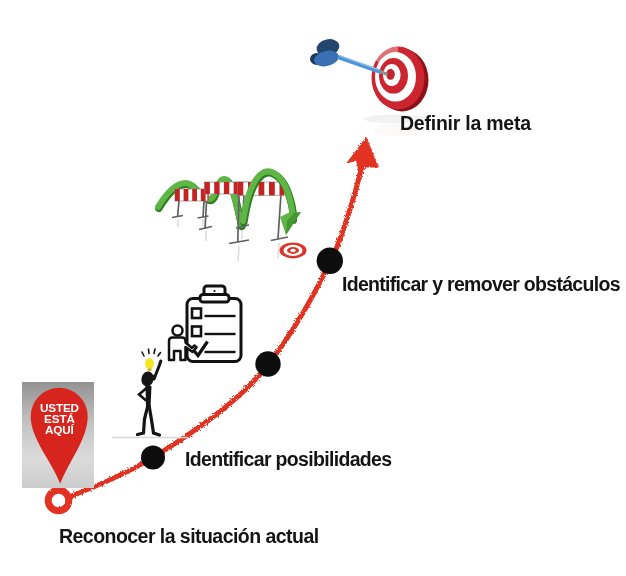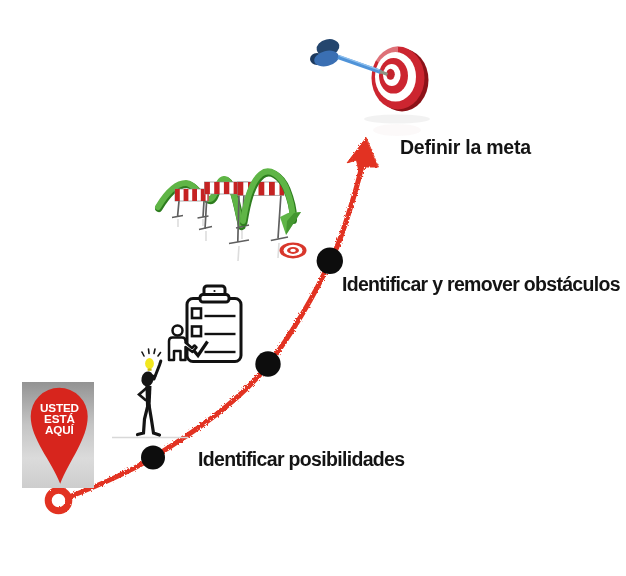--- a/index.html
+++ b/index.html
@@ -160,17 +160,18 @@
     <path d="M30.8,14 L29.5,18 L24,32" stroke-width="3"></path>
     <path d="M16.5,41 L9,47.5 L15.5,53" stroke-width="2.6"></path>
     <path d="M18,58 L14.5,72 L13.5,86 L7.5,87.5" stroke-width="3.2"></path>
     <path d="M19,58 L21.5,73 L23.5,86 L29.5,88" stroke-width="3.2"></path>
   </g>
   <ellipse cx="17.5" cy="32" rx="6" ry="7.6" fill="#141414" transform="rotate(12 17.5 32)"></ellipse>
   <path d="M21,27 L27,29 L22,31 Z" fill="#141414"></path>
   <path d="M15.5,39 L21.5,39 L20.5,60 L16,60 Z" fill="#141414"></path>
 </svg>
 
-<div class="lbl" style="left:198px;top:448px;letter-spacing:-0.67px">Identificar posibilidades</div>
+<div class="lbl" style="left:59px;top:525px;letter-spacing:-0.54px">Reconocer la situación actual</div>
+<div class="lbl" style="left:185px;top:448px;letter-spacing:-0.67px">Identificar posibilidades</div>
 <div class="lbl" style="left:342px;top:273px;letter-spacing:-0.7px">Identificar y remover obstáculos</div>
-<div class="lbl" style="left:400px;top:136px;letter-spacing:-0.24px">Definir la meta</div>
+<div class="lbl" style="left:400px;top:112px;letter-spacing:-0.24px">Definir la meta</div>
 
 </div>
 
 </body></html>

